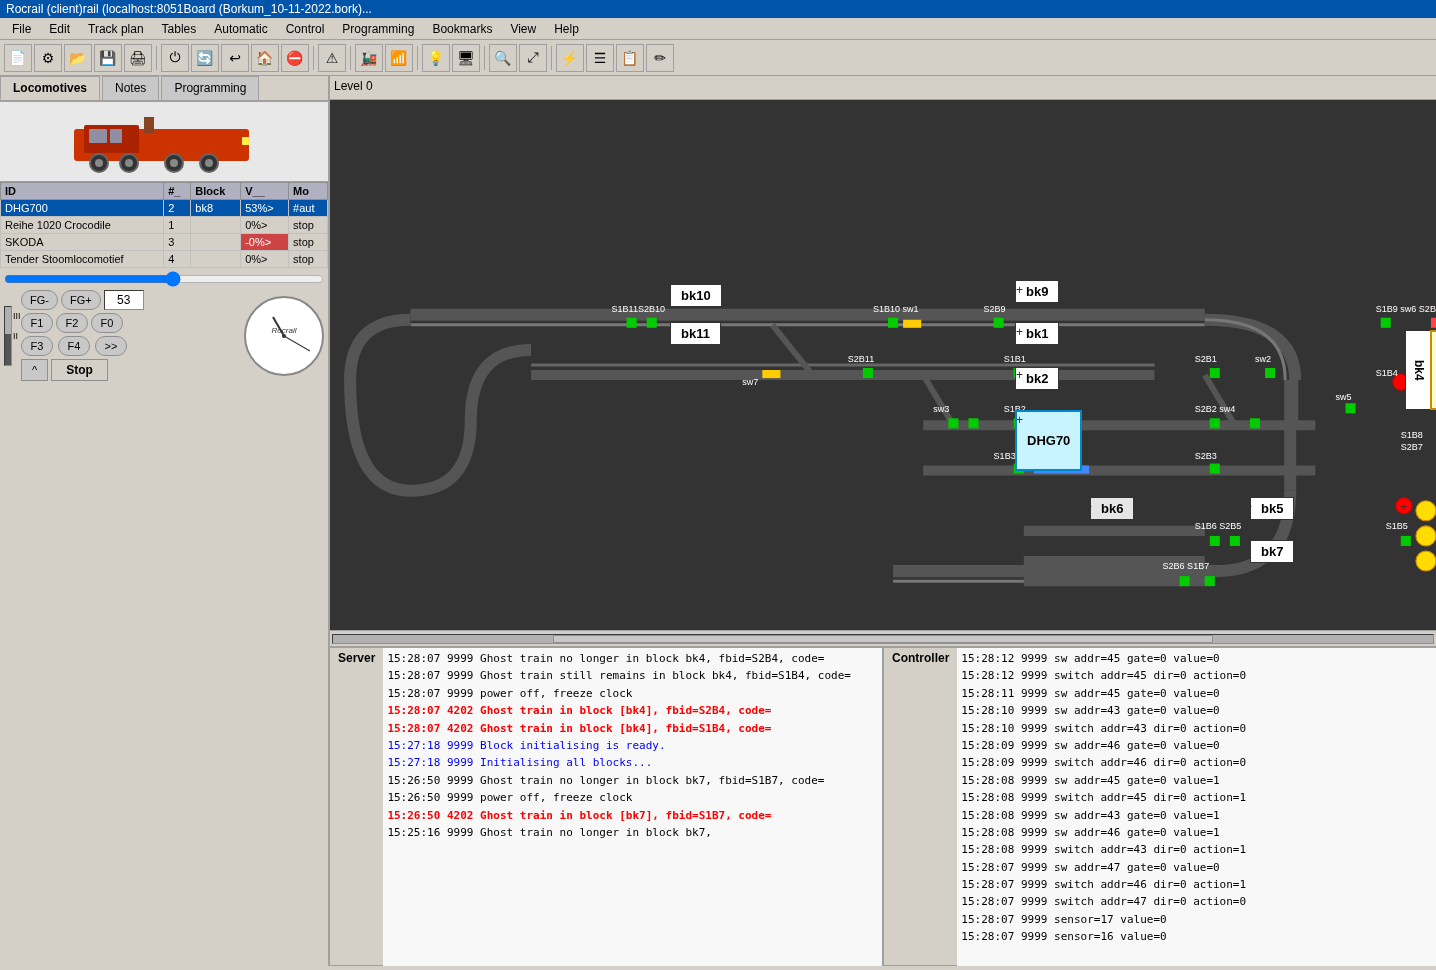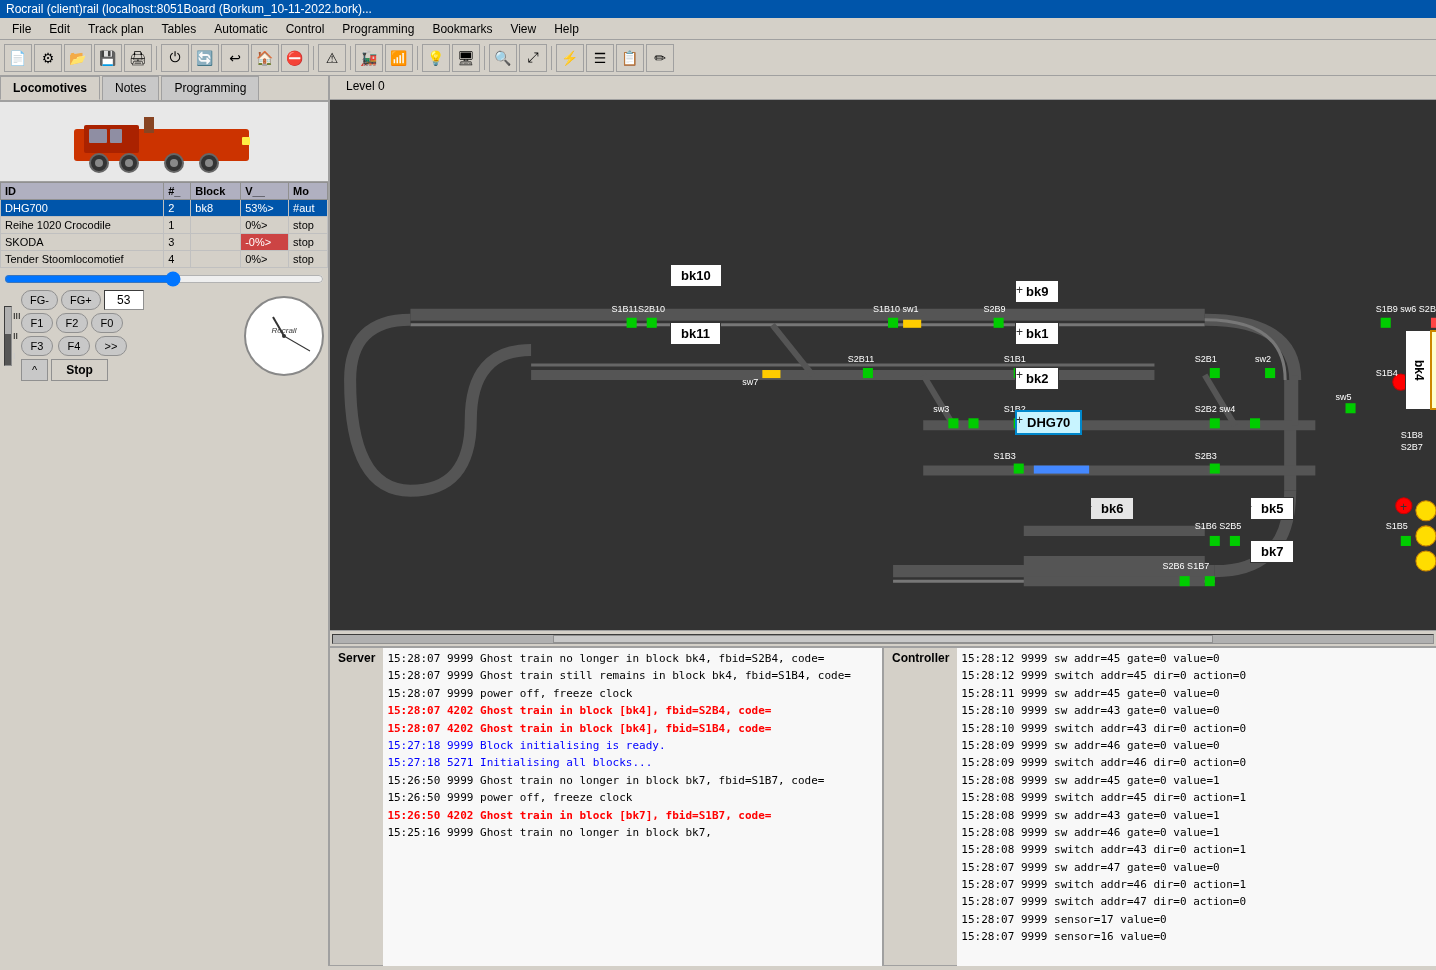--- a/index.html
+++ b/index.html
@@ -221,21 +221,21 @@
     
     .right-panel {
       flex: 1;
       display: flex;
       flex-direction: column;
       background: #888;
     }
 
     .level-bar {
       background: #d4d0c8;
-      padding: 3px 16px;
+      padding: 3px 4px;
       font-size: 12px;
       border-bottom: 1px solid #a0a0a0;
       height: 24px;
     }
 
     
     .track-canvas {
       flex: 1;
       background: #333333;
       position: relative;
@@ -616,31 +616,31 @@
         <text x="860" y="318" font-size="9" fill="white">S2B3</text>
 
         <text x="860" y="388" font-size="9" fill="white">S1B6  S2B5</text>
         <text x="1050" y="388" font-size="9" fill="white">S1B5</text>
         <text x="828" y="428" font-size="9" fill="white">S2B6  S1B7</text>
 
         <text x="1065" y="310" font-size="9" fill="white">S2B7</text>
         <text x="1065" y="298" font-size="9" fill="white">S1B8</text>
       </svg>
 
-      <div style="position:absolute; left:340px; top:164px; background:white; border:1px solid #333; padding:3px 10px; font-size:13px; font-weight:bold; cursor:pointer;">bk10</div>
+      <div style="position:absolute; left:340px; top:184px; background:white; border:1px solid #333; padding:3px 10px; font-size:13px; font-weight:bold; cursor:pointer;">bk10</div>
 
       <div style="position:absolute; left:340px; top:222px; background:white; border:1px solid #333; padding:3px 10px; font-size:13px; font-weight:bold; cursor:pointer;">bk11</div>
 
       <div style="position:absolute; left:685px; top:180px; background:white; border:1px solid #333; padding:3px 10px; font-size:13px; font-weight:bold; cursor:pointer;">bk9</div>
 
       <div style="position:absolute; left:685px; top:222px; background:white; border:1px solid #333; padding:3px 10px; font-size:13px; font-weight:bold; cursor:pointer;">bk1</div>
 
       <div style="position:absolute; left:685px; top:267px; background:white; border:1px solid #333; padding:3px 10px; font-size:13px; font-weight:bold; cursor:pointer;">bk2</div>
 
-      <div style="position:absolute; left:685px; top:310px; background:#c8f4ff; border:2px solid #0088cc; padding:3px 10px; font-size:13px; font-weight:bold; cursor:pointer;">DHG70</div>
+      <div style="position:absolute; left:685px; top:310px; background:#c8f4ff; border:2px solid #0088cc; padding:21px 10px; font-size:13px; font-weight:bold; cursor:pointer;">DHG70</div>
 
       <div style="position:absolute; left:1075px; top:230px; background:white; border:1px solid #333; padding:3px 6px; font-size:12px; font-weight:bold; cursor:pointer; writing-mode:vertical-rl; height:80px; display:flex; align-items:center; justify-content:center;">bk4</div>
 
       <div style="position:absolute; left:1100px; top:230px; background:#ffffcc; border:2px solid #cc8800; padding:3px 5px; font-size:12px; font-weight:bold; cursor:pointer; writing-mode:vertical-rl; height:80px; display:flex; align-items:center; justify-content:center;">DHG700</div>
 
       <div style="position:absolute; left:760px; top:397px; background:#e5e5e5; border:1px solid #333; padding:3px 10px; font-size:13px; font-weight:bold; cursor:pointer;">bk6</div>
 
       <div style="position:absolute; left:920px; top:397px; background:white; border:1px solid #333; padding:3px 10px; font-size:13px; font-weight:bold; cursor:pointer;">bk5</div>
 
       <div style="position:absolute; left:920px; top:440px; background:white; border:1px solid #333; padding:3px 10px; font-size:13px; font-weight:bold; cursor:pointer;">bk7</div>
@@ -664,21 +664,21 @@
 
       <div class="log-panel">
         <div class="log-panel-title">Server</div>
         <div class="log-content">
           <div class="log-entry">15:28:07 9999 Ghost train no longer in block bk4, fbid=S2B4, code=</div>
           <div class="log-entry">15:28:07 9999 Ghost train still remains in block bk4, fbid=S1B4, code=</div>
           <div class="log-entry">15:28:07 9999 power off, freeze clock</div>
           <div class="log-entry log-red">15:28:07 4202 Ghost train in block [bk4], fbid=S2B4, code=</div>
           <div class="log-entry log-red">15:28:07 4202 Ghost train in block [bk4], fbid=S1B4, code=</div>
           <div class="log-entry log-blue">15:27:18 9999 Block initialising is ready.</div>
-          <div class="log-entry log-blue">15:27:18 5271 Initialising all blocks...</div>
+          <div class="log-entry log-blue">15:27:18 9999 Initialising all blocks...</div>
           <div class="log-entry">15:26:50 9999 Ghost train no longer in block bk7, fbid=S1B7, code=</div>
           <div class="log-entry">15:26:50 9999 power off, freeze clock</div>
           <div class="log-entry log-red">15:26:50 4202 Ghost train in block [bk7], fbid=S1B7, code=</div>
           <div class="log-entry">15:25:16 9999 Ghost train no longer in block bk7,</div>
         </div>
       </div>
 
       <div class="log-panel" style="border-right:none;">
         <div class="log-panel-title">Controller</div>
         <div class="log-content">

